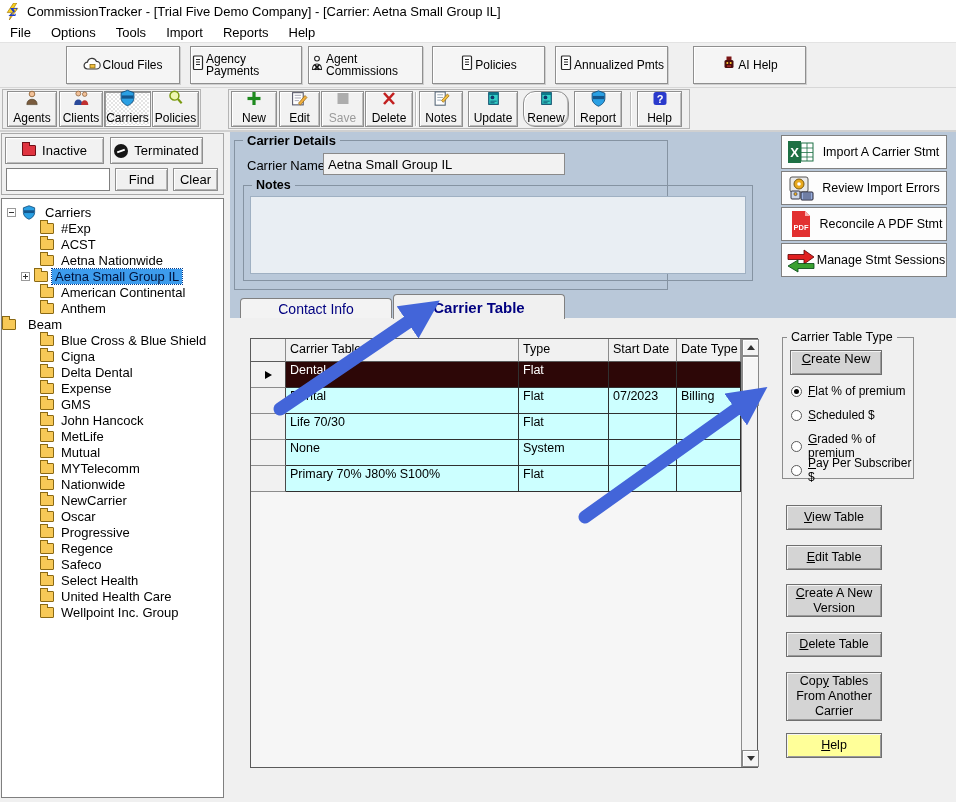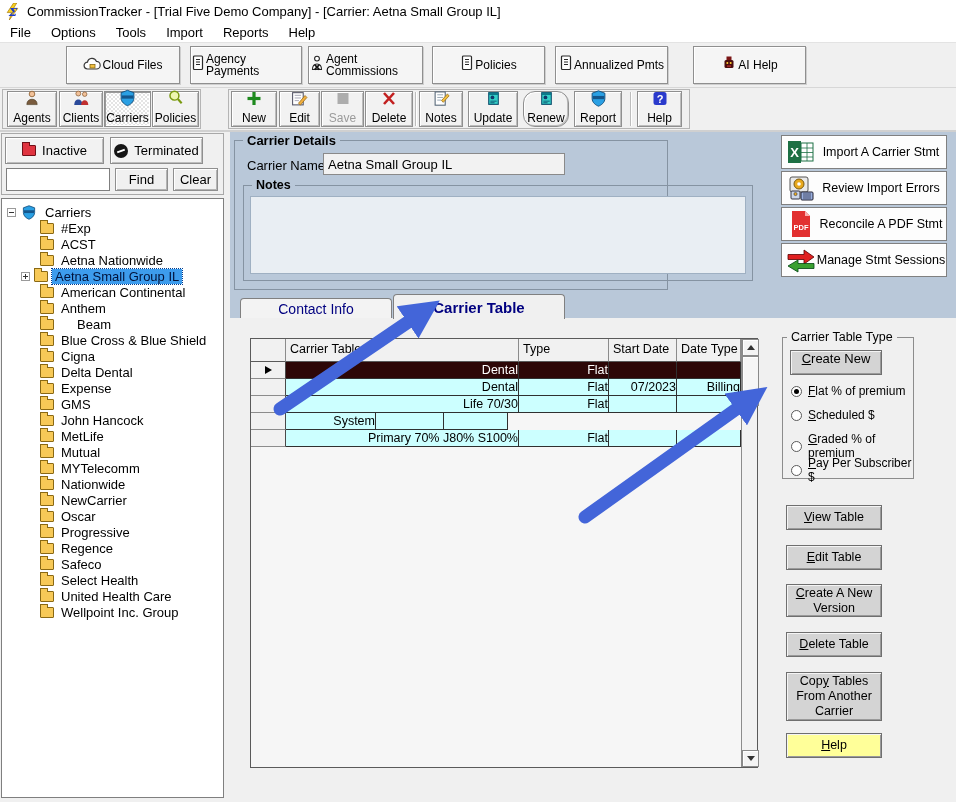--- a/index.html
+++ b/index.html
@@ -73,21 +73,21 @@
          border:1px solid #808080; border-bottom:none; border-radius:4px 4px 0 0; }
   #tab-contact { left:10px; top:166px; width:152px; height:20px; background:#f3f3f3; }
   #tab-carrier { left:163px; top:162px; width:172px; height:25px; background:#f0f0f0; font-weight:bold; font-size:15px; z-index:3; }
   #tabpage { position:absolute; left:0; top:186px; width:726px; height:484px; background:#f0f0f0; z-index:2; }
 
   
   #grid { position:absolute; left:20px; top:20px; width:508px; height:430px; border:1px solid #5a5a5a; background:#f6f6f6; display:flex; }
   #gridmain { width:490px; display:flex; flex-direction:column; }
   .ghead { display:flex; height:23px; }
   .ghead .hc { background:#f1f1f1; border-right:1px solid #8c8c8c; border-bottom:1px solid #5a5a5a; font-size:12.5px; padding:3px 0 0 4px; }
-  .grow { display:flex; height:17px;text-align:right; }
+  .grow { display:flex; height:26px; }
   .selcell { width:35px; background:#f1f1f1; border-right:1px solid #4a4a4a; border-bottom:1px solid #8c8c8c; display:flex; align-items:center; justify-content:center; }
   .cell { font-size:12.5px; padding:1px 0 0 4px; border-right:1px solid #303030; border-bottom:1px solid #303030; background:#ccffff; overflow:hidden; white-space:nowrap; }
   .grow.sel .cell { background:#2d0707; color:#fff; }
   .c1 { width:233px; } .c2 { width:90px; } .c3 { width:68px; } .c4 { width:64px; }
   .rowmarker { width:0; height:0; border-left:7px solid #000; border-top:4px solid transparent; border-bottom:4px solid transparent; }
   #gridfill { flex:1; background:#f6f6f6; }
   #vscroll { width:18px; background:#f2f2f2; border-left:1px solid #8c8c8c; position:relative; }
   .scrbtn { position:absolute; left:0; width:17px; height:17px; background:#f4f4f4; border:1px solid #8a8a8a; box-shadow:inset 1px 1px 0 #fff; display:flex; align-items:center; justify-content:center; }
   .tri-up { width:0; height:0; border-bottom:5px solid #333; border-left:4px solid transparent; border-right:4px solid transparent; }
   .tri-down { width:0; height:0; border-top:5px solid #333; border-left:4px solid transparent; border-right:4px solid transparent; }
@@ -337,21 +337,21 @@
             <span class="tlabel sel">Aetna Small Group IL</span>
           </div>
         <div class="trow" style="padding-left:38px;gap:4px;">
             <span class="ficon"></span>
             <span class="tlabel">American Continental</span>
           </div>
         <div class="trow" style="padding-left:38px;gap:4px;">
             <span class="ficon"></span>
             <span class="tlabel">Anthem</span>
           </div>
-        <div class="trow" style="padding-left:38px;gap:20px;text-align:right;">
+        <div class="trow" style="gap:9px;text-align:right;">
             <span class="ficon"></span>
             <span class="tlabel">Beam</span>
           </div>
         <div class="trow" style="padding-left:38px;gap:4px;">
             <span class="ficon"></span>
             <span class="tlabel">Blue Cross &amp; Blue Shield</span>
           </div>
         <div class="trow" style="padding-left:38px;gap:4px;">
             <span class="ficon"></span>
             <span class="tlabel">Cigna</span>
@@ -517,20 +517,21 @@
           </div>
           <div class="grow">
             <div class="selcell"></div>
             <div class="cell c1">Life 70/30</div>
             <div class="cell c2">Flat</div>
             <div class="cell c3"></div>
             <div class="cell c4"></div>
           </div>
           <div class="grow">
             <div class="selcell"></div>
+            <div class="cell c1">None</div>
             <div class="cell c2">System</div>
             <div class="cell c3"></div>
             <div class="cell c4"></div>
           </div>
           <div class="grow">
             <div class="selcell"></div>
             <div class="cell c1">Primary 70% J80% S100%</div>
             <div class="cell c2">Flat</div>
             <div class="cell c3"></div>
             <div class="cell c4"></div>

